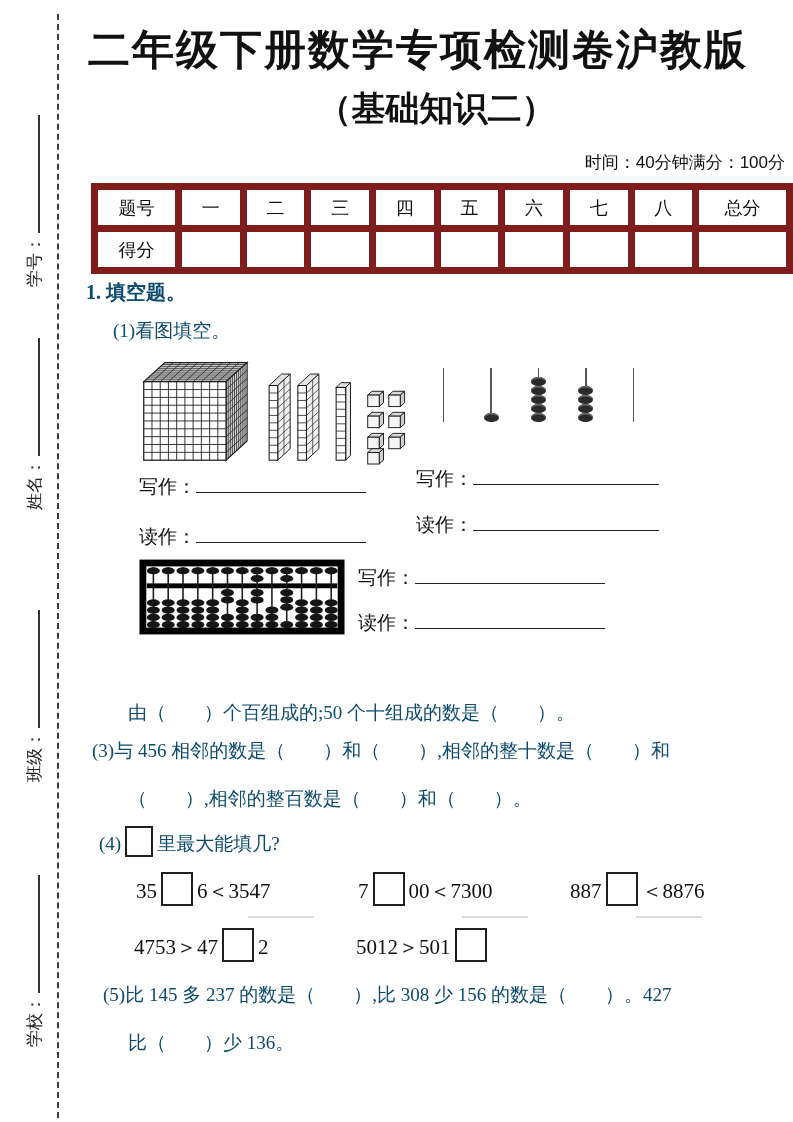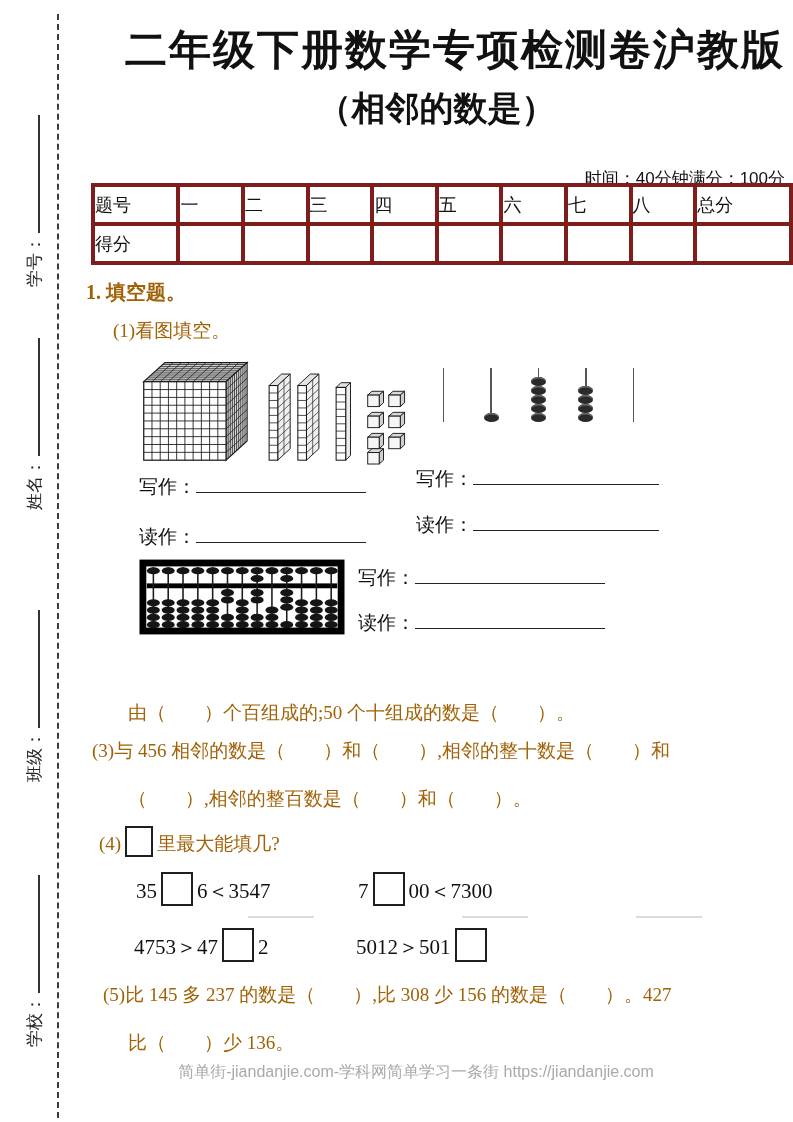--- a/index.html
+++ b/index.html
@@ -5,31 +5,31 @@
   html,body{margin:0;padding:0;background:#fff;}
   #paper{position:relative;width:793px;height:1122px;background:#ffffff;overflow:hidden;
          font-family:"Liberation Serif","DejaVu Serif",serif;color:#111;}
   .abs{position:absolute;}
   
   #margin-dash{position:absolute;left:57px;top:14px;height:1104px;width:0;border-left:2px dashed #3c3c3c;}
   .m-field{position:absolute;width:200px;height:22px;transform:rotate(-90deg);white-space:nowrap;
            font-size:17px;color:#222;}
   .m-line{display:inline-block;width:118px;height:14px;border-bottom:2px solid #333;margin-left:3px;}
   
-  #title{left:88px;top:22px;width:697px;text-align:right;font-size:42px;font-weight:900;
+  #title{left:88px;top:22px;width:697px;text-align:left;font-size:42px;font-weight:900;
          font-family:"Liberation Sans","DejaVu Sans",sans-serif;letter-spacing:2px;}
   #subtitle{left:88px;top:86px;width:697px;text-align:center;font-size:34px;font-weight:900;
             font-family:"Liberation Sans","DejaVu Sans",sans-serif;}
   #time-note{left:88px;top:151px;width:697px;text-align:right;font-size:17px;
-             font-family:"Liberation Sans","DejaVu Sans",sans-serif;margin-top:16px;}
+             font-family:"Liberation Sans","DejaVu Sans",sans-serif;}
   
   #score-table{left:91px;top:183px;border-collapse:collapse;table-layout:fixed;}
-  #score-table td{border:4px solid #7f1d1d;height:35px;font-size:18px;padding:0;}
-  
-  .qtext{position:absolute;font-size:19px;white-space:nowrap;color:#a16207;}
+  #score-table td{border:7px solid #7f1d1d;height:35px;text-align:center;font-size:18px;padding:0;}
+  
+  .qtext{position:absolute;font-size:19px;white-space:nowrap;color:#0c4a6e;}
   .bold{font-weight:bold;font-size:20px;}
   .wr{position:absolute;font-size:19px;white-space:nowrap;}
   .wline{display:inline-block;height:16px;border-bottom:1.7px solid #222;}
   
   .pv-widget{position:absolute;left:420px;top:368px;width:237px;height:83px;}
   .pv-rod{position:absolute;top:0;width:1.6px;height:54px;background:#555;}
   .pv-bead{position:absolute;width:15px;height:8.5px;background:#2a2a2a;border-radius:50%;
            box-shadow:inset 0 1.5px 0 #6a6a6a;}
   .pv-cells{position:absolute;left:0;top:54px;width:100%;display:flex;}
   .pv-cell{flex:1;border:1.7px solid #3a3a3a;margin-left:-1.7px;height:26px;line-height:26px;
@@ -58,21 +58,21 @@
     <span>姓名：</span><span class="m-line"></span>
   </div>
   <div class="m-field" style="left:-66px;top:671px">
     <span>班级：</span><span class="m-line"></span>
   </div>
   <div class="m-field" style="left:-66px;top:936px">
     <span>学校：</span><span class="m-line"></span>
   </div>
 
   <div id="title" class="abs">二年级下册数学专项检测卷沪教版</div>
-  <div id="subtitle" class="abs">（相邻的数是）</div>
+  <div id="subtitle" class="abs">（基础知识二）</div>
   <div id="time-note" class="abs">时间：40分钟满分：100分</div>
 
   <table id="score-table" class="abs">
     <tbody>
         <tr>
       <td style="width:85px">题号</td>
       <td style="width:63px">一</td>
       <td style="width:63px">二</td>
       <td style="width:63px">三</td>
       <td style="width:63px">四</td>
@@ -368,28 +368,30 @@
   <div class="qtext" style="left:99px;top:826px">
     <span>(4)</span><span class="sq-small"></span><span>里最大能填几?</span>
   </div>
 
   <div class="ineq" style="left:136px;top:872px">
     <span>35</span><span class="sq"></span><span>6＜3547</span>
   </div>
   <div class="ineq" style="left:358px;top:872px">
     <span>7</span><span class="sq"></span><span>00＜7300</span>
   </div>
+  <div class="ineq" style="left:570px;top:872px">
+    <span>887</span><span class="sq"></span><span>＜8876</span>
+  </div>
   <div class="faint" style="left:248px;top:916px"></div>
   <div class="faint" style="left:462px;top:916px"></div>
   <div class="faint" style="left:636px;top:916px"></div>
 
   <div class="ineq" style="left:134px;top:928px">
     <span>4753＞47</span><span class="sq"></span><span>2</span>
   </div>
   <div class="ineq" style="left:356px;top:928px">
     <span>5012＞501</span><span class="sq"></span><span></span>
   </div>
 
   <div class="qtext" style="left:103px;top:982px">(5)比 145 多 237 的数是（　　）,比 308 少 156 的数是（　　）。427</div>
   <div class="qtext" style="left:128px;top:1030px">比（　　）少 136。</div>
 
-  <div id="footer1" class="abs">简单街-jiandanjie.com-学科网简单学习一条街 https://jiandanjie.com</div>
 </div>
 
 </body></html>

